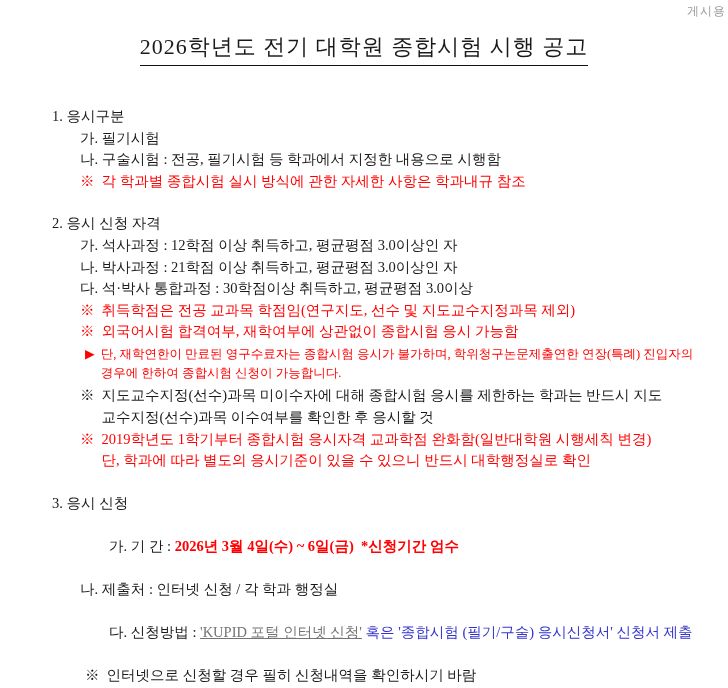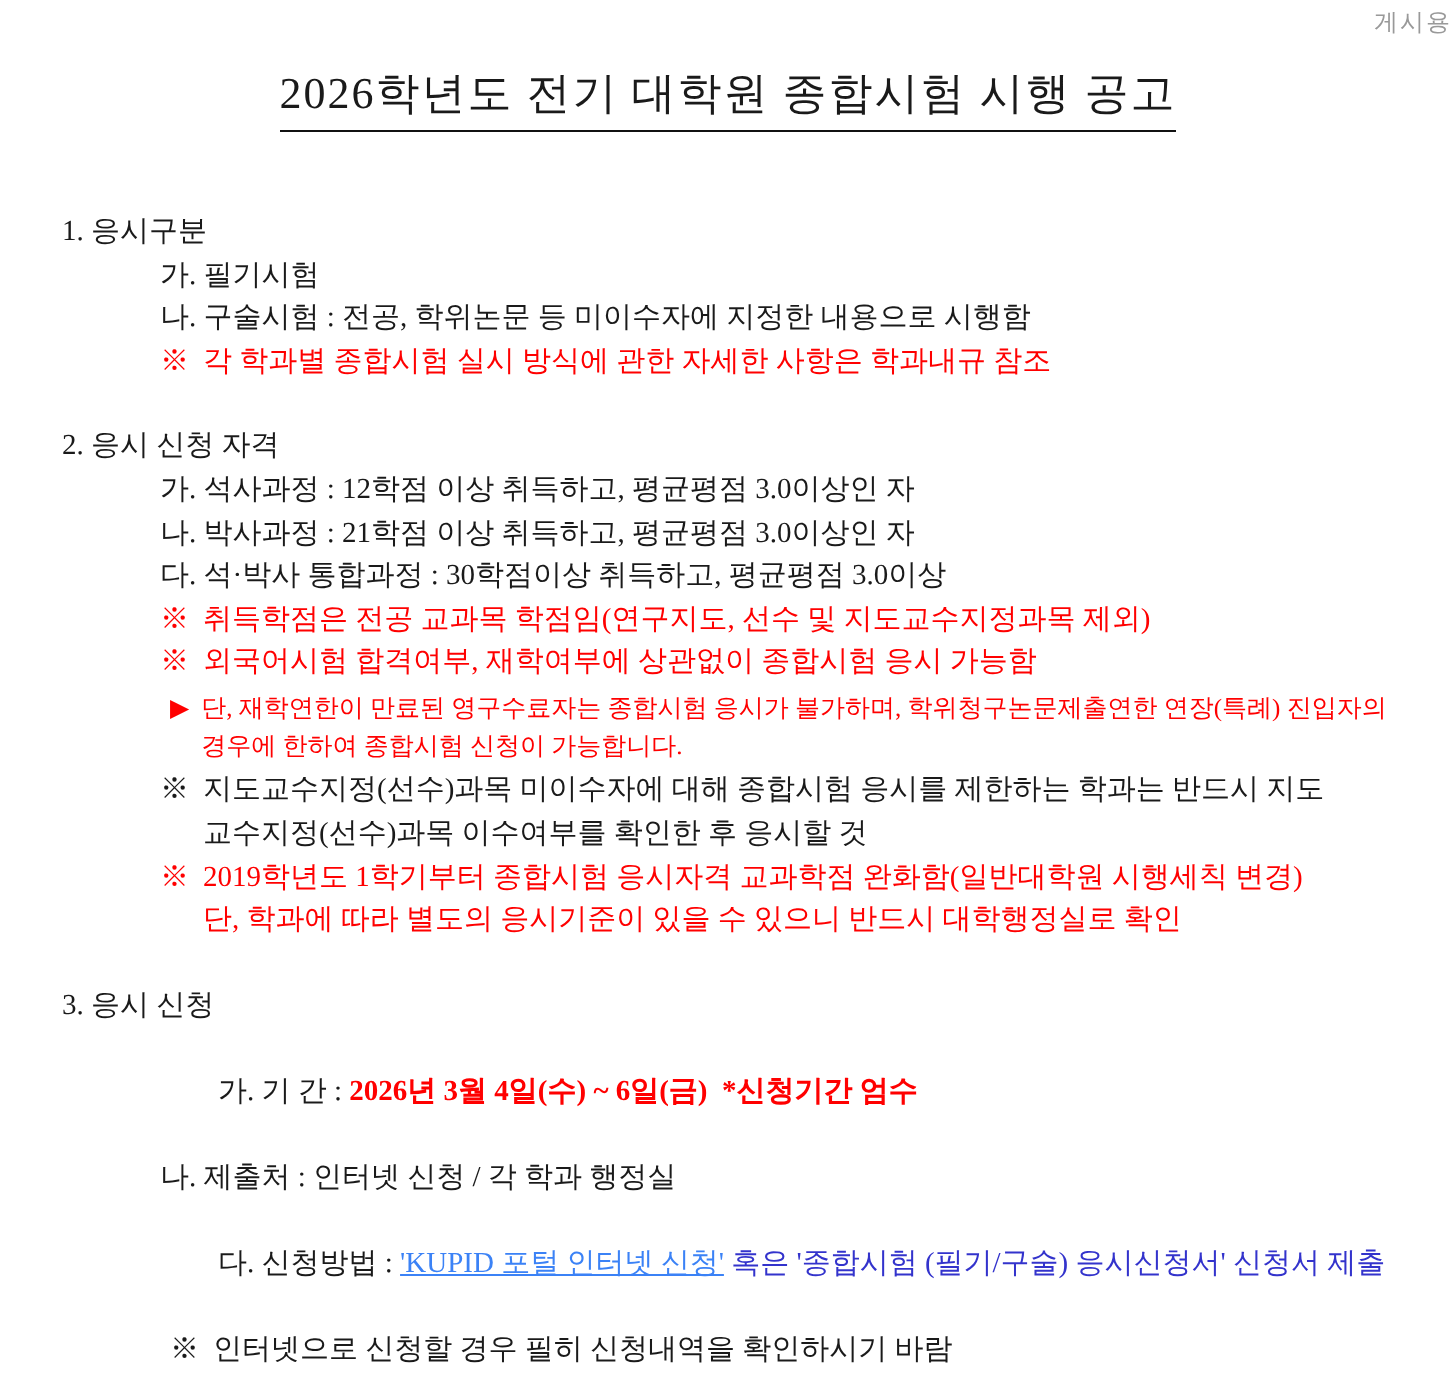--- a/index.html
+++ b/index.html
@@ -41,29 +41,29 @@
     margin-top: 40px;
   }
   .sec { margin-bottom: 21px; }
   .sec:last-child { margin-bottom: 0; }
 
   .line {
     font-size: 14.5px;
     line-height: 21.6px;
     white-space: pre-wrap;
   }
-  .l0 { padding-left: 31px; }
+  .l0 { padding-left: 31px; margin-left: 21px; }
   .l1 { padding-left: 80px; }
   .l2 { padding-left: 85px; }
   .l3 { padding-left: 103px; }
 
   .red  { color: #ff0000; }
   .blue { color: #3333cc; }
   .bold { font-weight: bold; }
-  .link { color: #3b82f6; text-decoration: underline; }
+  .link { color: #737373; text-decoration: underline; }
 
   .hang { display: flex; }
   .hang .marker { flex: 0 0 auto; margin-right: 7px; white-space: pre; }
   .hang .txt { flex: 1 1 auto; white-space: pre-wrap; }
 
   .small {
     font-size: 12.5px;
     line-height: 19.2px;
     margin: 2px 0;
   }
@@ -78,21 +78,21 @@
 
   <div class="title-wrap">
     <span class="title-text">2026학년도 전기 대학원 종합시험 시행 공고</span>
   </div>
 
   <div class="content">
 
     <div class="sec">
       <div class="line l0">1. 응시구분</div>
       <div class="line l1">가. 필기시험</div>
-      <div class="line l1">나. 구술시험 : 전공, 학위논문 등 미이수자에 지정한 내용으로 시행함</div>
+      <div class="line l1">나. 구술시험 : 전공, 필기시험 등 학과에서 지정한 내용으로 시행함</div>
       <div class="line l1 red hang">
         <span class="marker">※</span>
         <span class="txt">각 학과별 종합시험 실시 방식에 관한 자세한 사항은 학과내규 참조</span>
       </div>
     </div>
 
     <div class="sec">
       <div class="line l0">2. 응시 신청 자격</div>
       <div class="line l1">가. 석사과정 : 12학점 이상 취득하고, 평균평점 3.0이상인 자</div>
       <div class="line l1">나. 박사과정 : 21학점 이상 취득하고, 평균평점 3.0이상인 자</div>

